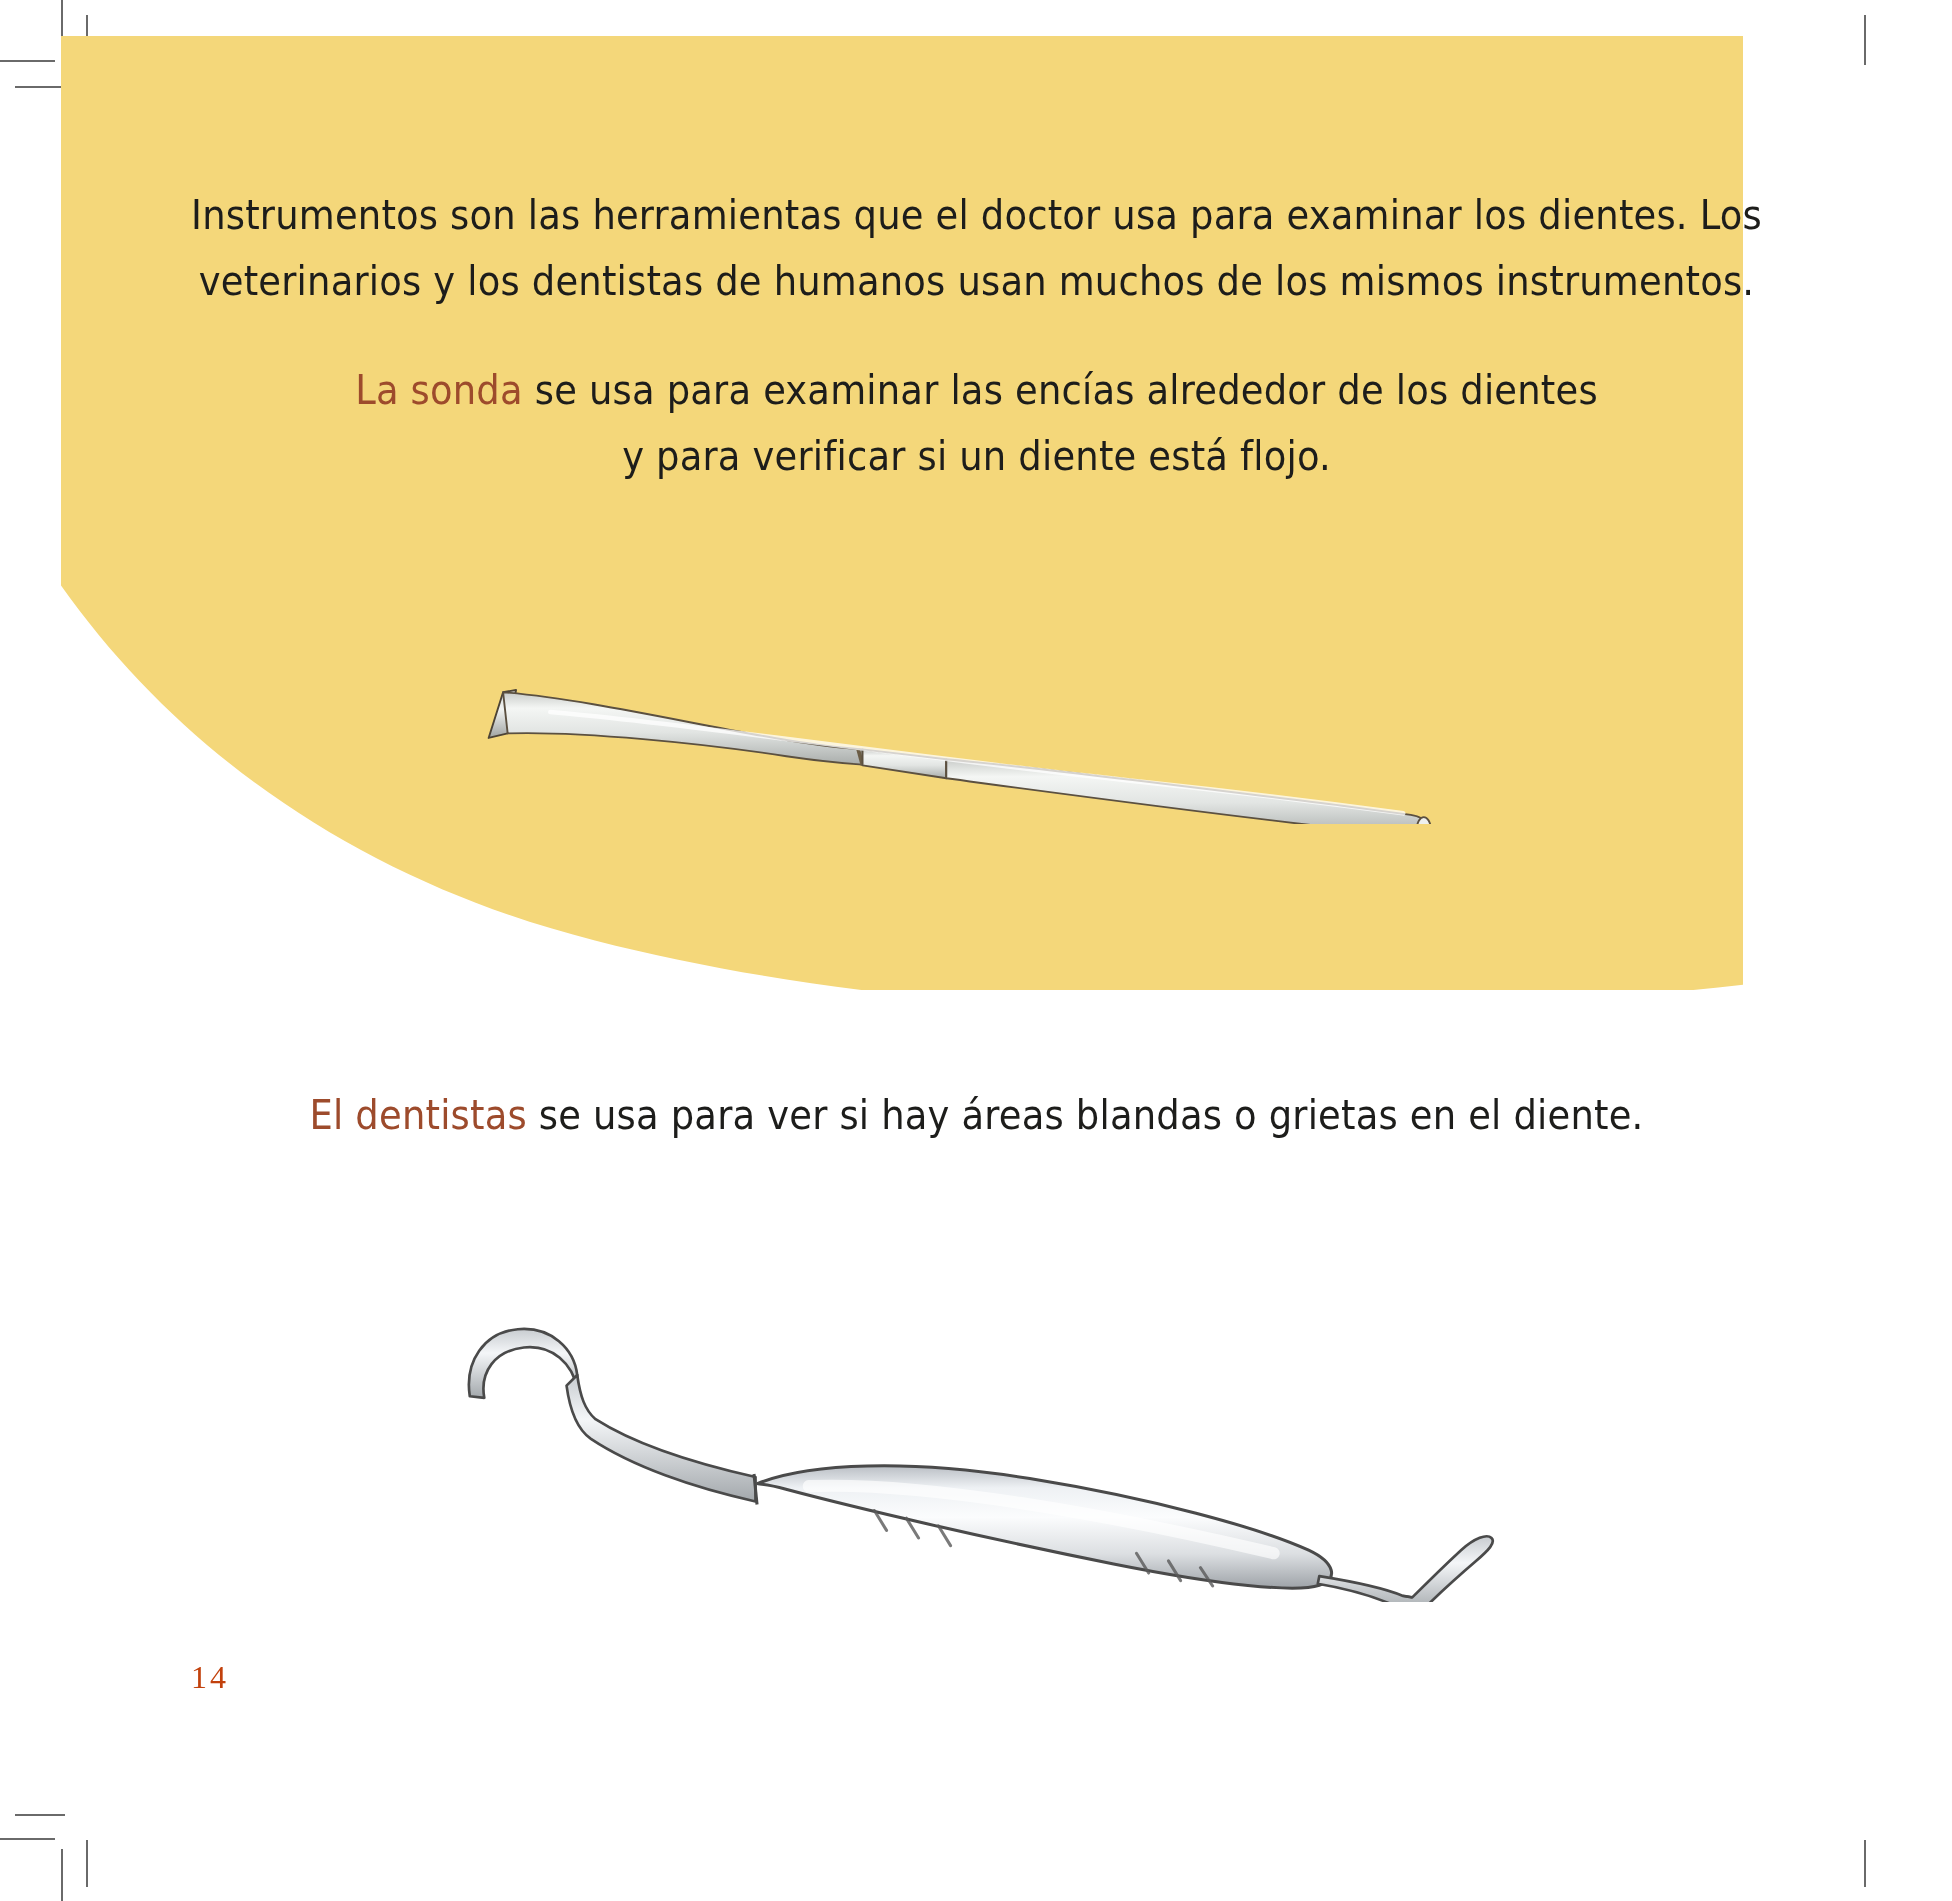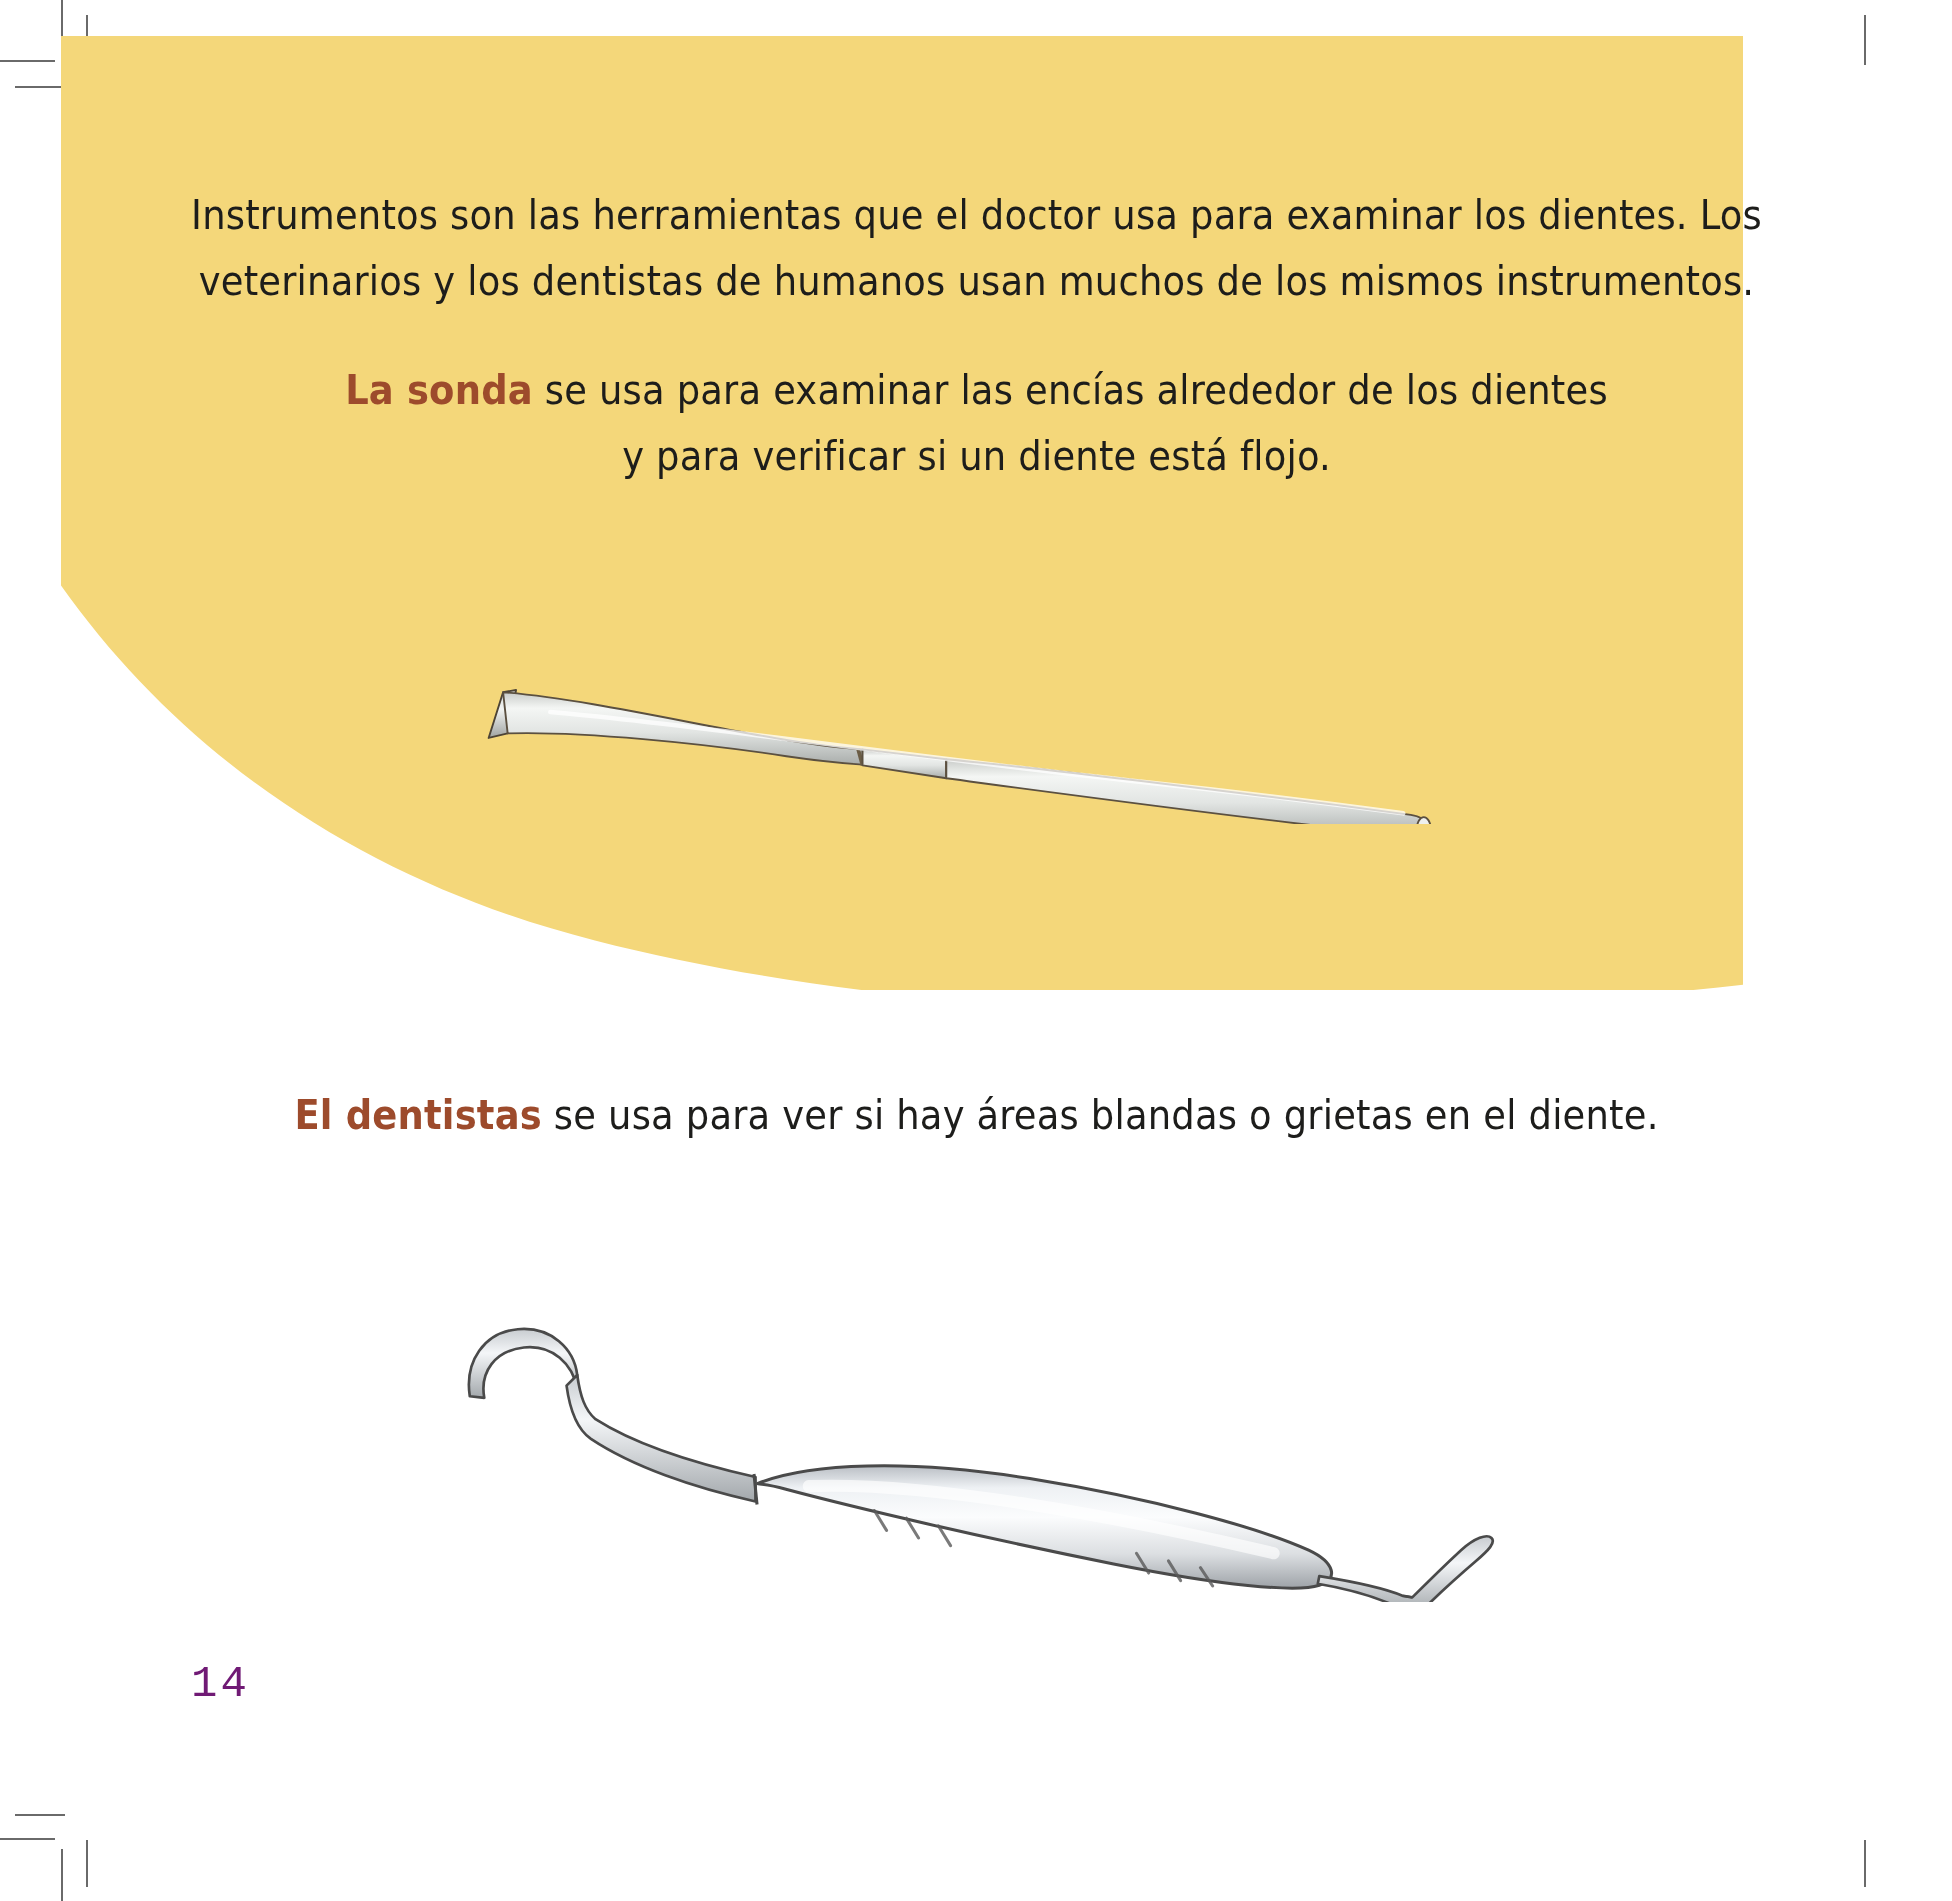--- a/index.html
+++ b/index.html
@@ -62,21 +62,21 @@
   }
   #explorer-paragraph {
     left: 122px;
     top: 1082px;
     width: 1709px;
     font-size: 41px;
     line-height: 66px;
   }
   .accent {
     color: #9d4b2c;
-    font-weight: bold;
+    font-weight: normal;
   }
 
   
   #probe-illustration {
     position: absolute;
     left: 458px;
     top: 626px;
     width: 1068px;
     height: 198px;
   }
@@ -88,23 +88,23 @@
     height: 320px;
   }
   #probe-illustration svg,
   #explorer-illustration svg { display: block; width: 100%; height: 100%; }
 
   
   #page-number {
     position: absolute;
     left: 191px;
     top: 1659px;
-    font-family: Liberation Mono, monospace;
-    font-size: 44px;
-    color: #701a75;
+    font-family: Liberation Serif, serif;
+    font-size: 32px;
+    color: #c2410c;
     letter-spacing: 3.1px;
   }
 </style>
 </head>
 <body>
 
 <div id="page">
 
   <div>
     <div class="crop-mark v" style="left:61px; top:0px; height:56px;"></div>

